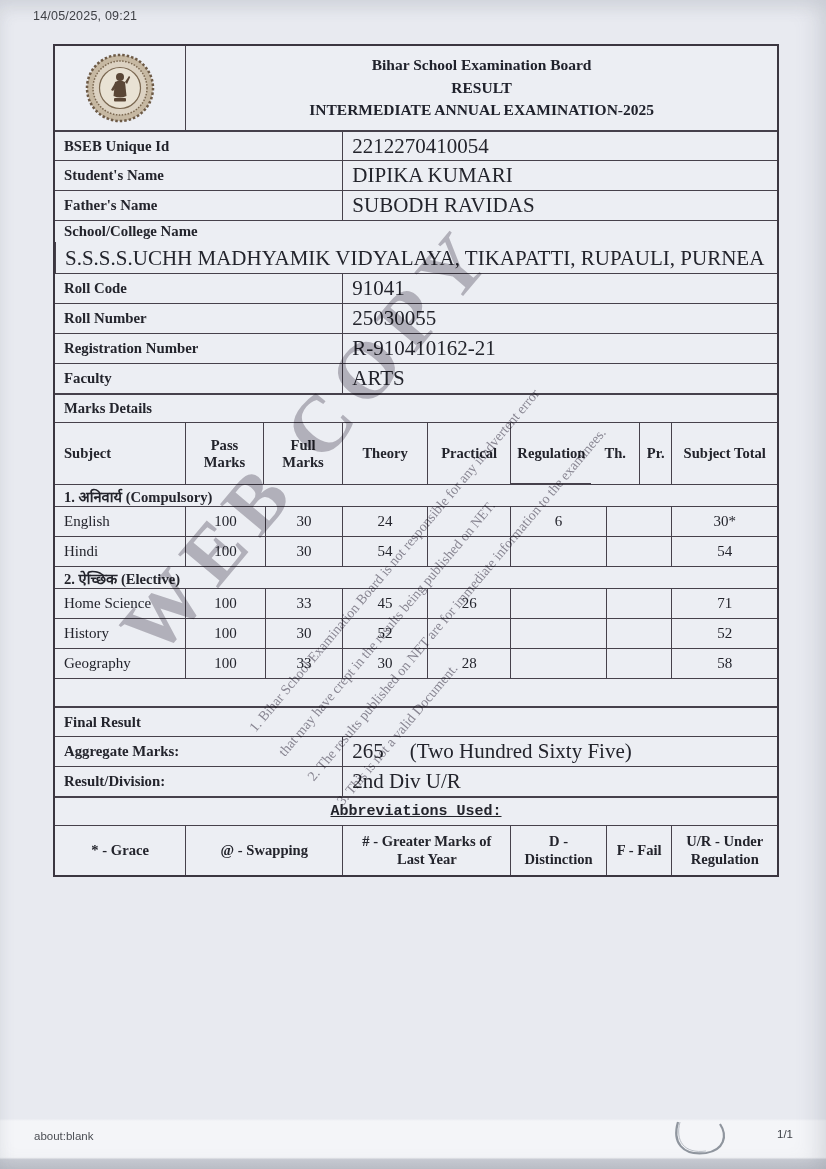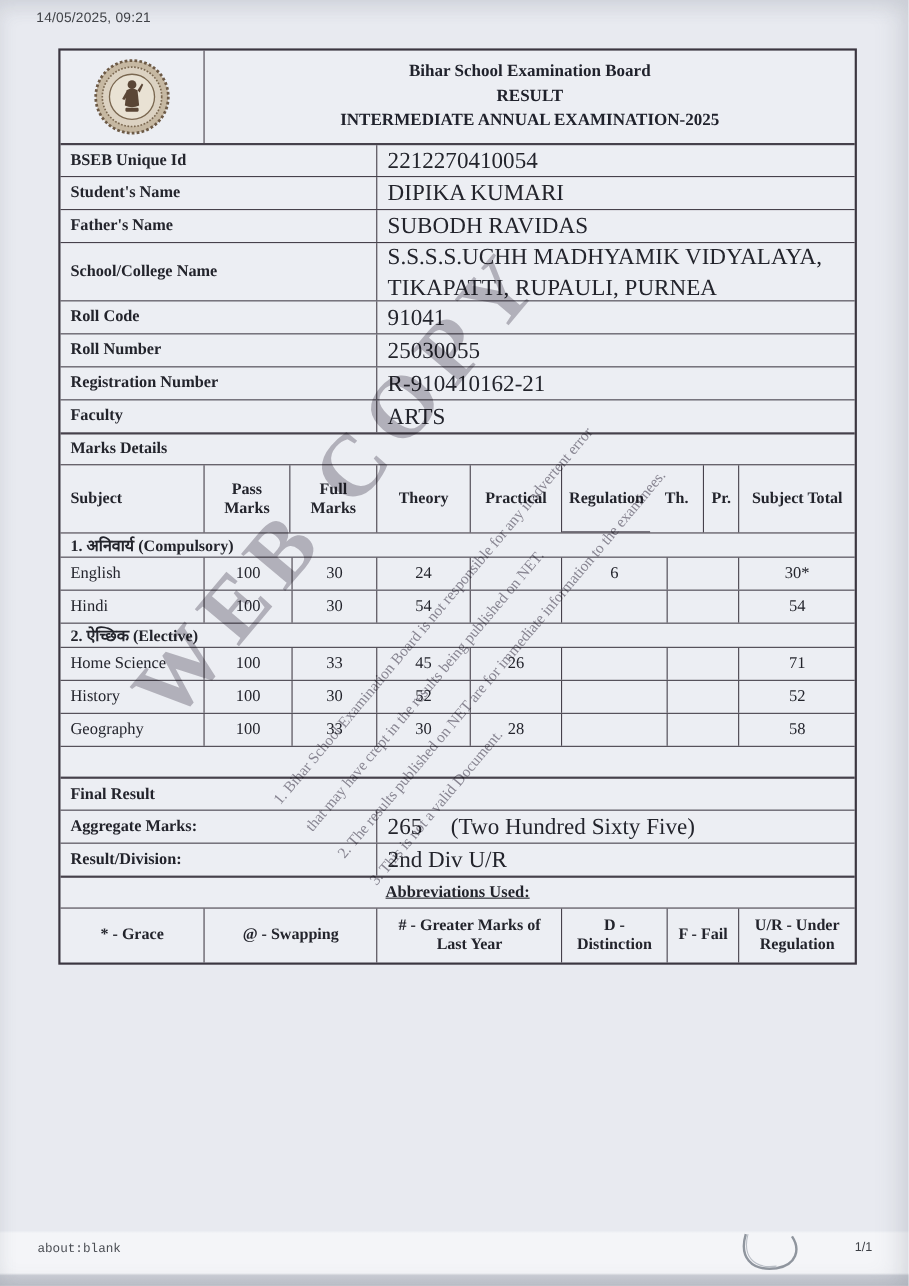--- a/index.html
+++ b/index.html
@@ -22,21 +22,21 @@
   .c + .c{border-left:1.5px solid #46414b;}
   .lbl{font-weight:bold;font-size:14.8px;}
   .val{font-size:21px;}
   .full{flex:1 1 100%;}
   
   .rh{height:84px;}
   .logo-cell{flex:0 0 18.04%;justify-content:center;}
   .title-cell{flex:1;flex-direction:column;justify-content:center;text-align:center;gap:2px;}
   .title-cell div{font-weight:bold;font-size:15.5px;line-height:1.35;color:#20222c;}
   
-  .ri{height:30px;} .rschool{height:53px;}
+  .ri{height:30px;} .rschool{height:53px;flex-direction:column;}
   .c-label{flex:0 0 39.8%;} .c-value{flex:1;}
   .rschool .c-value{line-height:1.35;}
   .rmd{height:29px;} .rsec{height:22px;}
   .rsec .c, .rmd .c{font-weight:bold;font-size:14.6px;}
   
   .rmh{height:62px;}
   .mhc{box-sizing:border-box;display:flex;align-items:center;justify-content:center;text-align:center;
        font-weight:bold;font-size:14.6px;line-height:1.15;padding:2px 4px;}
   .mhc + .mhc{border-left:1.5px solid #46414b;}
   .wrap2{word-spacing:100vw;}
@@ -50,37 +50,37 @@
   .reg-pr{flex:1;display:flex;align-items:center;justify-content:center;border-left:1.5px solid #46414b;}
   .rdata{height:30px;}
   .rdata .c{justify-content:center;text-align:center;font-size:15px;padding:2px 4px;}
   .rdata .c.c-sub{justify-content:flex-start;text-align:left;padding:2px 9px;}
   .rempty{height:28px;}
   
   .rfr{height:30px;}
   .agg-words{margin-left:26px;}
   
   .rabt{height:29px;justify-content:center;}
-  .rabt .c{justify-content:center;font-weight:bold;font-size:15px;}
+  .rabt .c{justify-content:center;font-weight:bold;font-size:15px;font-family:Liberation Mono, monospace;}
   .rabt .c span{text-decoration:underline;}
   .rab{height:50px;}
   .rab .c{justify-content:center;text-align:center;font-weight:bold;font-size:14.6px;line-height:1.2;padding:2px 6px;}
   .ab1{flex:0 0 18.04%;} .ab2{flex:0 0 21.76%;} .ab3{flex:0 0 23.28%;}
   .ab4{flex:0 0 13.22%;} .ab5{flex:0 0 9.09%;} .ab6{flex:1;}
   
   .wm-main{position:absolute;left:168px;top:588px;transform-origin:0 100%;transform:rotate(-50deg);
     font-weight:bold;font-size:80px;line-height:80px;letter-spacing:.15em;white-space:nowrap;
     color:rgba(104,98,112,.42);mix-blend-mode:multiply;pointer-events:none;z-index:6;}
   .wm-notes{position:absolute;left:238px;top:718px;transform-origin:0 0;transform:rotate(-50deg);
     font-size:14px;line-height:38px;white-space:nowrap;color:rgba(106,100,114,.72);
     mix-blend-mode:multiply;pointer-events:none;z-index:6;}
   
   .seal{width:72px;height:72px;}
   
-  .footer-left{position:absolute;left:34px;bottom:27px;font-family:Liberation Mono, monospace;
+  .footer-left{position:absolute;left:34px;bottom:27px;font-family:Liberation Sans, sans-serif;
     font-size:11.5px;color:#4b4e54;}
   .footer-right{position:absolute;right:33px;bottom:29px;font-family:"Liberation Sans","DejaVu Sans",sans-serif;
     font-size:11.5px;color:#3c3f45;}
   .artifact{position:absolute;left:668px;top:1116px;pointer-events:none;}
 </style>
 </head>
 <body>
 
 <div class="scan-shade"></div>
 

